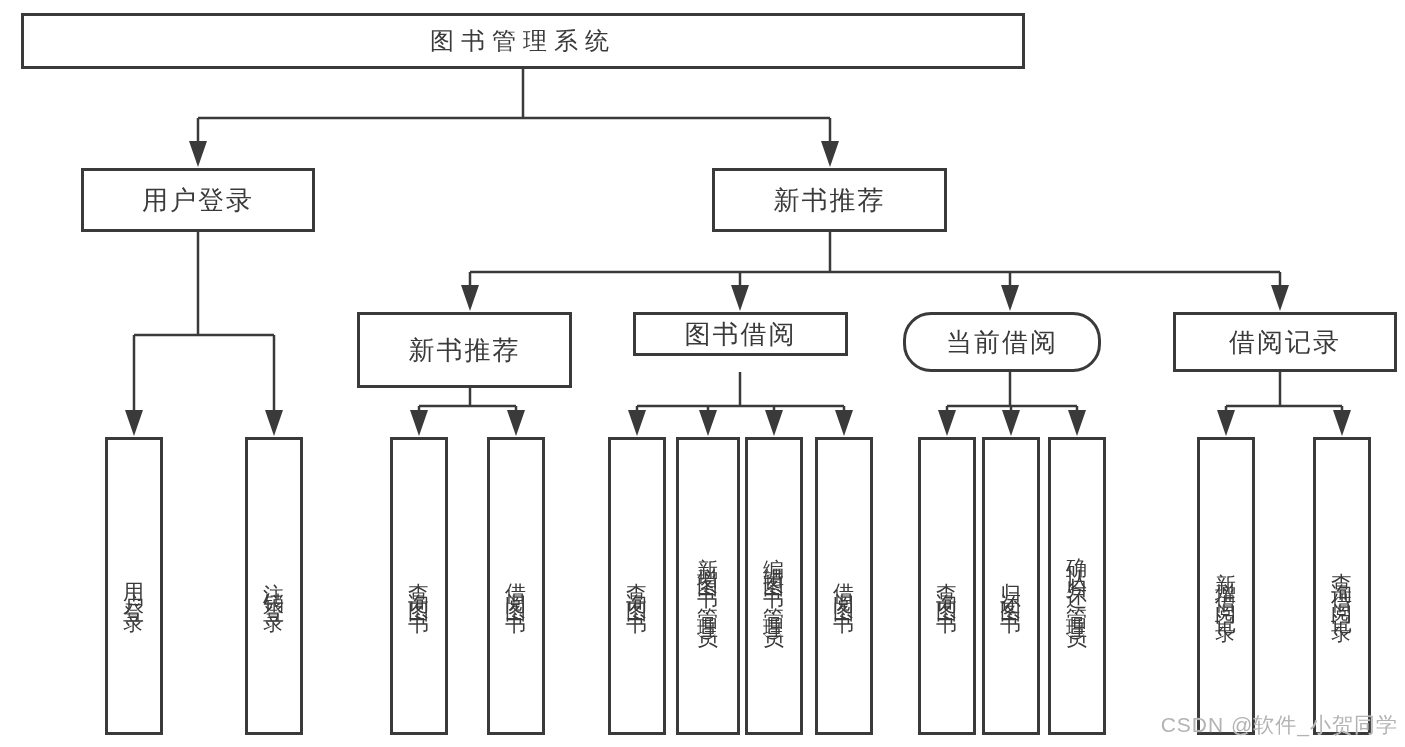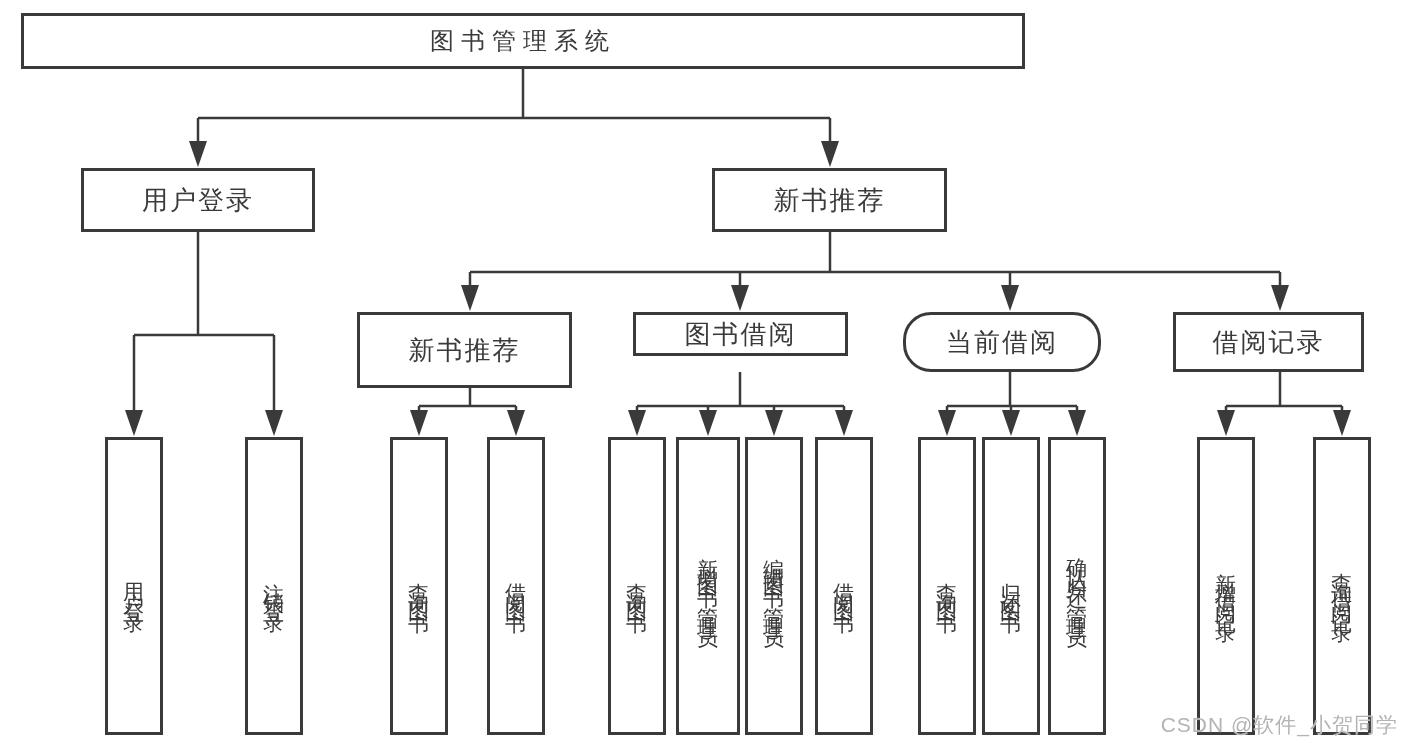--- a/index.html
+++ b/index.html
@@ -55,21 +55,21 @@
   }
   
   #n-root   { left: 21px;  top: 13px;  width: 1004px; height: 56px; }
   
   #n-login  { left: 81px;  top: 168px; width: 234px; height: 64px; }
   #n-mgmt   { left: 712px; top: 168px; width: 235px; height: 64px; }
   
   #n-newbk  { left: 357px;  top: 312px; width: 215px; height: 76px; align-items: center; }
   #n-borrow { left: 633px;  top: 312px; width: 215px; height: 44px; }
   #n-curr   { left: 903px;  top: 312px; width: 198px; height: 60px; border-radius: 28px; }
-  #n-rec    { left: 1173px; top: 312px; width: 191px; height: 60px; }
+  #n-rec    { left: 1173px; top: 312px; width: 224px; height: 60px; }
   
   #l-login1  { left: 105px; }
   #l-logout  { left: 245px; }
   #l-nbq     { left: 390px; }
   #l-nbb     { left: 487px; }
   #l-bbq     { left: 608px; }
   #l-bba     { left: 676px; width: 64px; }
   #l-bbe     { left: 745px; }
   #l-bbb     { left: 815px; }
   #l-cbq     { left: 918px; }

